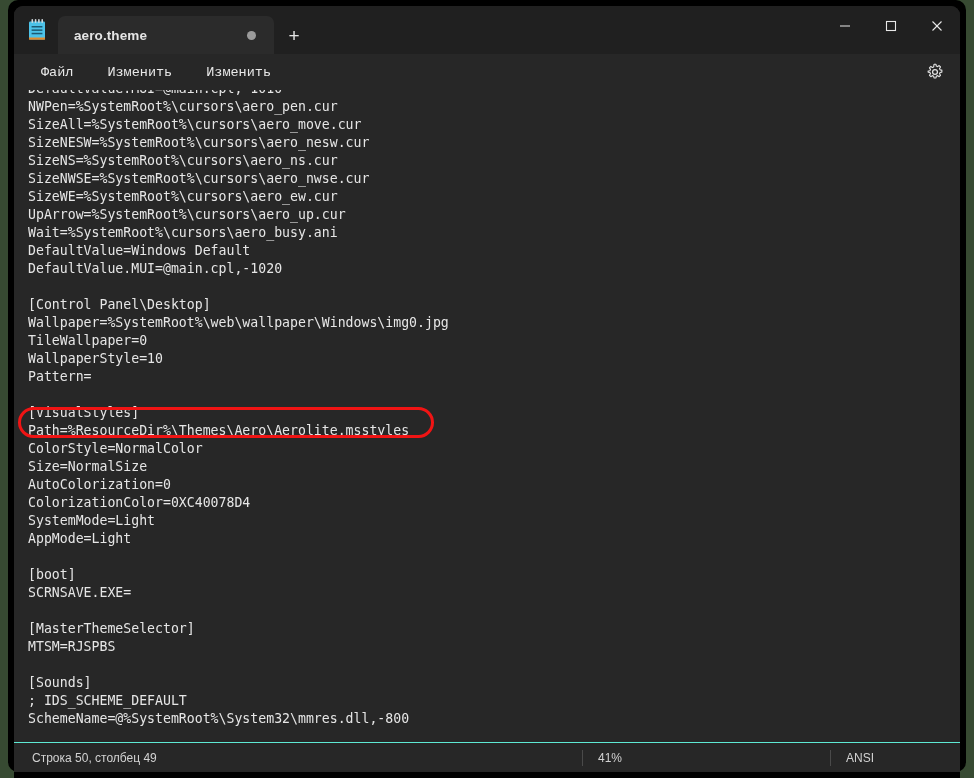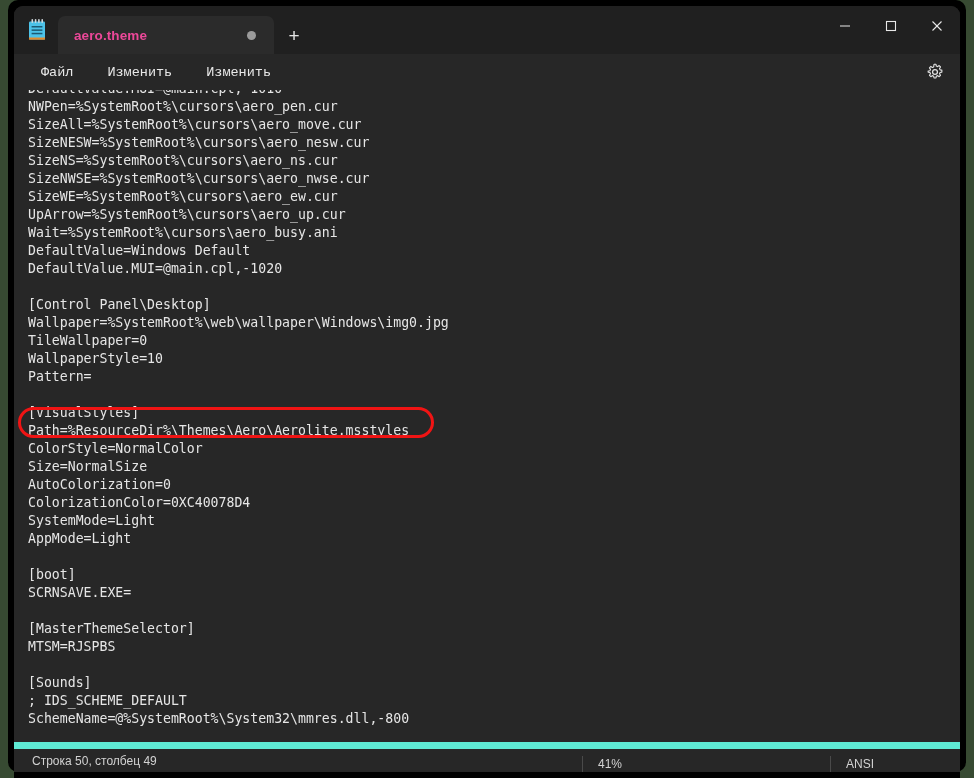--- a/index.html
+++ b/index.html
@@ -71,21 +71,21 @@
     height: 38px;
     background: #2b2b2b;
     border-radius: 7px 7px 0 0;
     display: flex;
     align-items: center;
     padding: 0 10px 0 16px;
     position: relative;
   }
 
   .tab-title {
-    color: #ec4899;
+    color: #e5e5e5;
     font-size: 13.5px;
     font-weight: 600;
     flex: 1 1 auto;
     white-space: nowrap;
     overflow: hidden;
     text-overflow: ellipsis;
     letter-spacing: 0.1px;
   }
 
   .tab-dot {
@@ -185,21 +185,21 @@
     height: 31px;
     border: 3px solid #f01414;
     border-radius: 17px;
     pointer-events: none;
   }
 
   
   .statusbar {
     height: 30px;
     background: #272727;
-    border-top: 7px solid #5eead4;
+    border-top: 1px solid #5eead4;
     display: flex;
     align-items: center;
     color: #d2d2d2;
     font-size: 12px;
     flex: 0 0 auto;
     position: relative;
   }
   .status-left {
     padding-left: 18px;
     white-space: nowrap;

